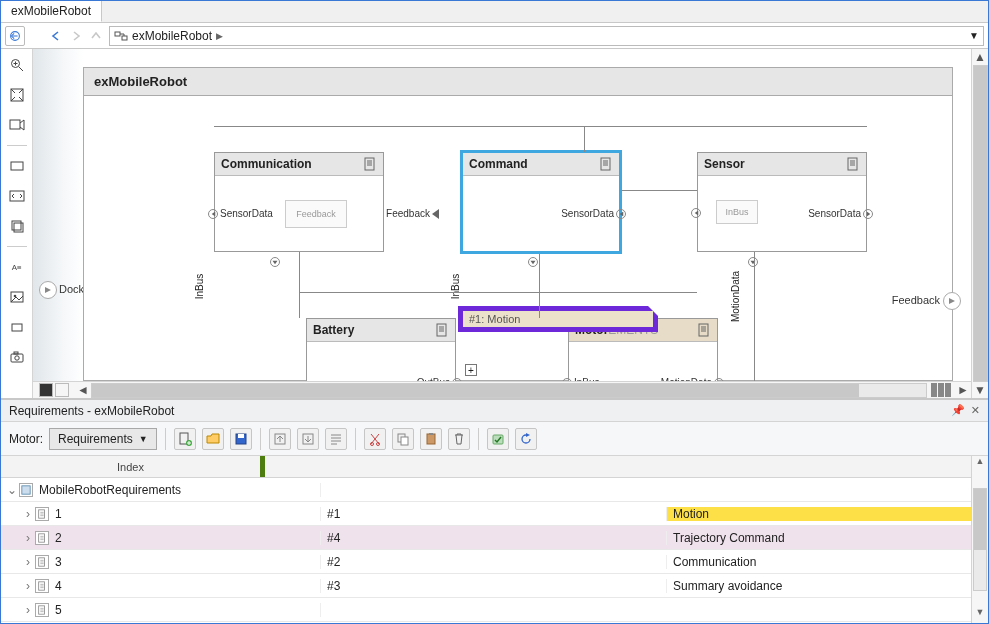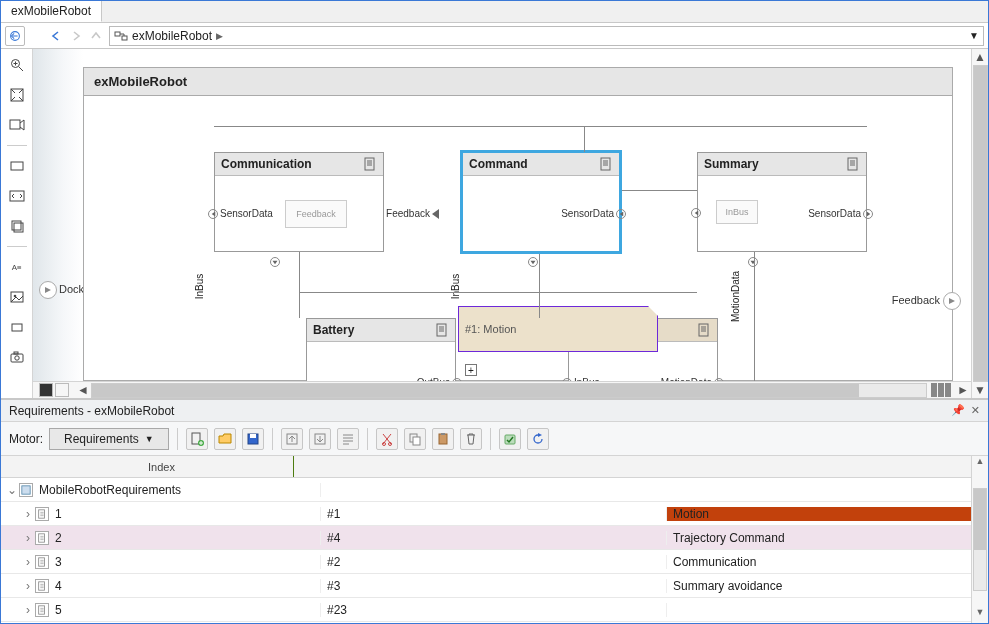--- a/index.html
+++ b/index.html
@@ -47,62 +47,62 @@
 
   .inner-box { position:absolute; border:1px solid #ccc; background:#fafafa; font-size:9px; color:#999; display:flex; align-items:center; justify-content:center; }
 
   .wire { position:absolute; background:#888; }
   .vw { width:1px; }
   .hw { height:1px; }
 
   .external-port { position:absolute; width:18px; height:18px; border:1px solid #aaa; border-radius:50%; background:#fff; display:flex; align-items:center; justify-content:center; }
   .ext-label { position:absolute; font-size:11px; color:#333; }
 
-  .annotation { position:absolute; border:1px solid #6d28d9; background:#ece1cb; font-size:11px; padding:16px 6px; color:#555; clip-path: polygon(0 0, calc(100% - 10px) 0, 100% 10px, 100% 100%, 0 100%); }
+  .annotation { position:absolute; border:5px solid #6d28d9; background:#ece1cb; font-size:11px; padding:2px 6px; color:#555; clip-path: polygon(0 0, calc(100% - 10px) 0, 100% 10px, 100% 100%, 0 100%); }
 
   .hscroll { height:17px; display:flex; align-items:center; border-top:1px solid #d4d4d4; background:#f6f6f6; }
   .mini-icons { display:flex; gap:2px; padding:0 6px; }
   .mini-icons .mi { width:14px; height:14px; border:1px solid #bbb; }
   .hscroll .track { flex:1; height:15px; background:#eaeaea; border:1px solid #ccc; position:relative; }
   .hscroll .thumb { position:absolute; left:0; top:0; bottom:0; width:92%; background:#c8c8c8; }
   .hscroll .arrow { width:16px; display:flex; align-items:center; justify-content:center; color:#555; }
   .canvas-vscroll { width:17px; background:#f6f6f6; border-left:1px solid #d4d4d4; display:flex; flex-direction:column; align-items:center; }
   .canvas-vscroll .up,.canvas-vscroll .down{height:16px;display:flex;align-items:center;justify-content:center;color:#555;}
   .canvas-vscroll .track{flex:1;width:15px;background:#eaeaea;border:1px solid #ccc;position:relative;}
   .canvas-vscroll .thumb2{position:absolute;left:0;right:0;top:0;height:100%;background:#c8c8c8;}
   .view-icons { display:flex; gap:1px; padding:0 4px; }
   .view-icons .vi{width:6px;height:14px;background:#888;}
 
   
   .req-panel { height:224px; display:flex; flex-direction:column; background:#f6f7f8; border-top:1px solid #c8c8c8; }
   .req-title { height:22px; display:flex; align-items:center; justify-content:space-between; padding:0 8px; font-size:12px; background:#eef0f2; border-bottom:1px solid #d4d4d4;}
   .req-title .ctrls{display:flex; gap:6px; color:#666; font-size:11px;}
   .req-toolbar { height:34px; display:flex; align-items:center; padding:0 8px; gap:6px; border-bottom:1px solid #d4d4d4; }
-  .view-select { height:22px; border:1px solid #a8a8a8; background:#e8e8e8; padding:0 14px; display:flex; align-items:center; gap:6px; }
+  .view-select { height:22px; border:1px solid #a8a8a8; background:#e8e8e8; padding:0 8px; display:flex; align-items:center; gap:6px; }
   .tb-sep{width:1px;height:22px;background:#ccc;margin:0 2px;}
   .tb-btn{width:22px;height:22px;border:1px solid #c6c6c6;background:#f1f1f1;display:flex;align-items:center;justify-content:center;border-radius:2px;}
   .tb-btn svg{width:14px;height:14px;}
   .search-box { margin-left:auto; width:120px; height:22px; border:1px solid #bbb; padding:0 6px; display:flex; align-items:center; color:#888; font-style:italic; background:#fff;}
 
   .req-grid { flex:1; display:flex; min-height:0;}
   .req-table { flex:1; display:flex; flex-direction:column; background:#fff; }
   .req-head { display:flex; height:22px; background:#f3f3f3; border-bottom:1px solid #d4d4d4; font-size:11px; color:#444; }
-  .col-index{width:264px;border-right:1px solid #4d7c0f;display:flex;align-items:center;justify-content:center;margin-left:29px;}
+  .col-index{width:264px;border-right:5px solid #4d7c0f;display:flex;align-items:center;justify-content:center;}
   .col-id{width:346px;border-right:1px solid #d4d4d4;display:flex;align-items:center;justify-content:center;}
   .col-sum{flex:1;display:flex;align-items:center;justify-content:center;}
   .req-row { display:flex; height:24px; border-bottom:1px solid #e8e8e8; align-items:center; font-size:12px; }
   .req-row .c-index{width:320px;border-right:1px solid #eee;display:flex;align-items:center;}
   .req-row .c-id{width:346px;border-right:1px solid #eee;padding-left:6px;display:flex;align-items:center;}
   .req-row .c-sum{flex:1;padding-left:6px;display:flex;align-items:center;}
   .expander{width:14px;text-align:center;color:#777;}
   .row-icon{width:14px;height:14px;border:1px solid #aaa;margin-right:6px;display:flex;align-items:center;justify-content:center;}
   .row-icon.doc{background:#fff;}
   .row-root .c-index{padding-left:4px;}
   .row-child .c-index{padding-left:20px;}
-  .hl-pink{background:#c2410c;}
+  .hl-pink{background:#fde047;}
   .hl-lilac{background:#f0e2ec;}
   .req-vscroll{width:17px;background:#f6f6f6;border-left:1px solid #d4d4d4;display:flex;flex-direction:column;}
   .req-vscroll .vtrack{flex:1;background:#eaeaea;position:relative;border:1px solid #ccc;margin:16px 1px;}
   .req-vscroll .vthumb{position:absolute;left:0;right:0;top:0;height:60%;background:#c8c8c8;}
 </style>
 </head>
 <body>
 
 <div class="app">
 
@@ -290,21 +290,21 @@
                     <div class="ring">
                         <div class="tri"></div>
                       </div>
                   </div>
                   <span style="position:absolute;left:-20px;bottom:-42px;font-size:10px;transform:rotate(-90deg);">InBus</span>
                 </div>
               </div>
 
               <div class="block" style="left:613px; top:56px; width:170px; height:100px;">
                 <div class="block-header">
-                  <span>Summary</span>
+                  <span>Sensor</span>
                   <span class="note-icon"><svg viewBox="0 0 14 14" width="14" height="14">
                         <rect x="2" y="1" width="9" height="12" fill="none" stroke="#666"></rect>
                         <path d="M4 4 H9 M4 6 H9 M4 8 H9" stroke="#666"></path>
                       </svg></span>
                 </div>
                 <div class="block-body">
                   <div class="port in" style="left:-7px; top:32px;">
                     <div class="ring">
                         <div class="tri"></div>
                       </div>
@@ -585,21 +585,20 @@
               <div class="c-index">
                 <span class="expander">›</span>
                 <span class="row-icon doc">
                   <svg viewBox="0 0 12 12" width="10" height="10">
                     <rect x="2" y="1" width="7" height="10" fill="#fff" stroke="#888"></rect>
                     <path d="M4 4 H8 M4 6 H8 M4 8 H8" stroke="#aaa"></path>
                   </svg>
                 </span>
                 <span>5</span>
               </div>
-              <div class="c-id">#23</div>
             </div>
           </div>
       </div>
       <div class="req-vscroll">
         <div style="height:16px;text-align:center;font-size:9px;color:#666">▲</div>
         <div class="vtrack">
             <div class="vthumb"></div>
           </div>
         <div style="height:16px;text-align:center;font-size:9px;color:#666">▼</div>
       </div>

